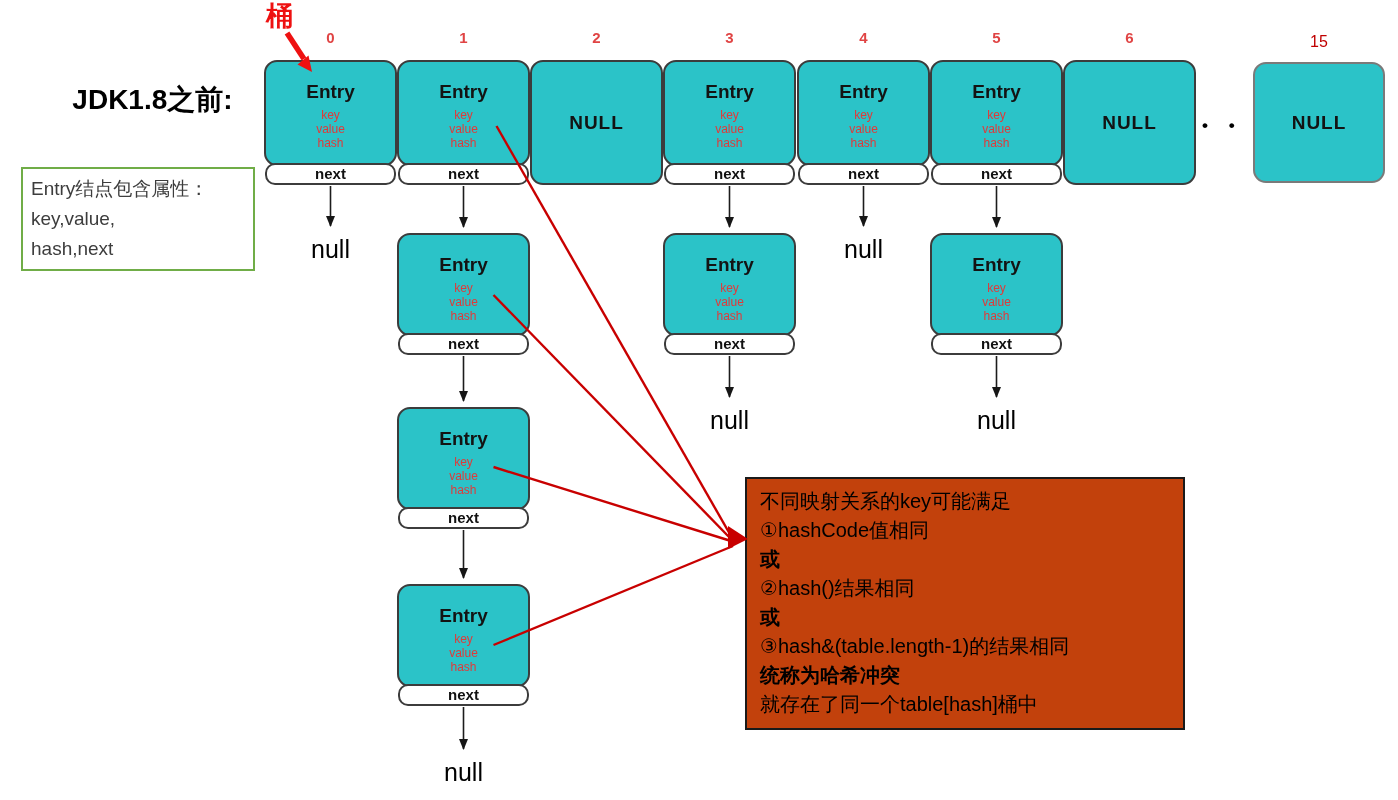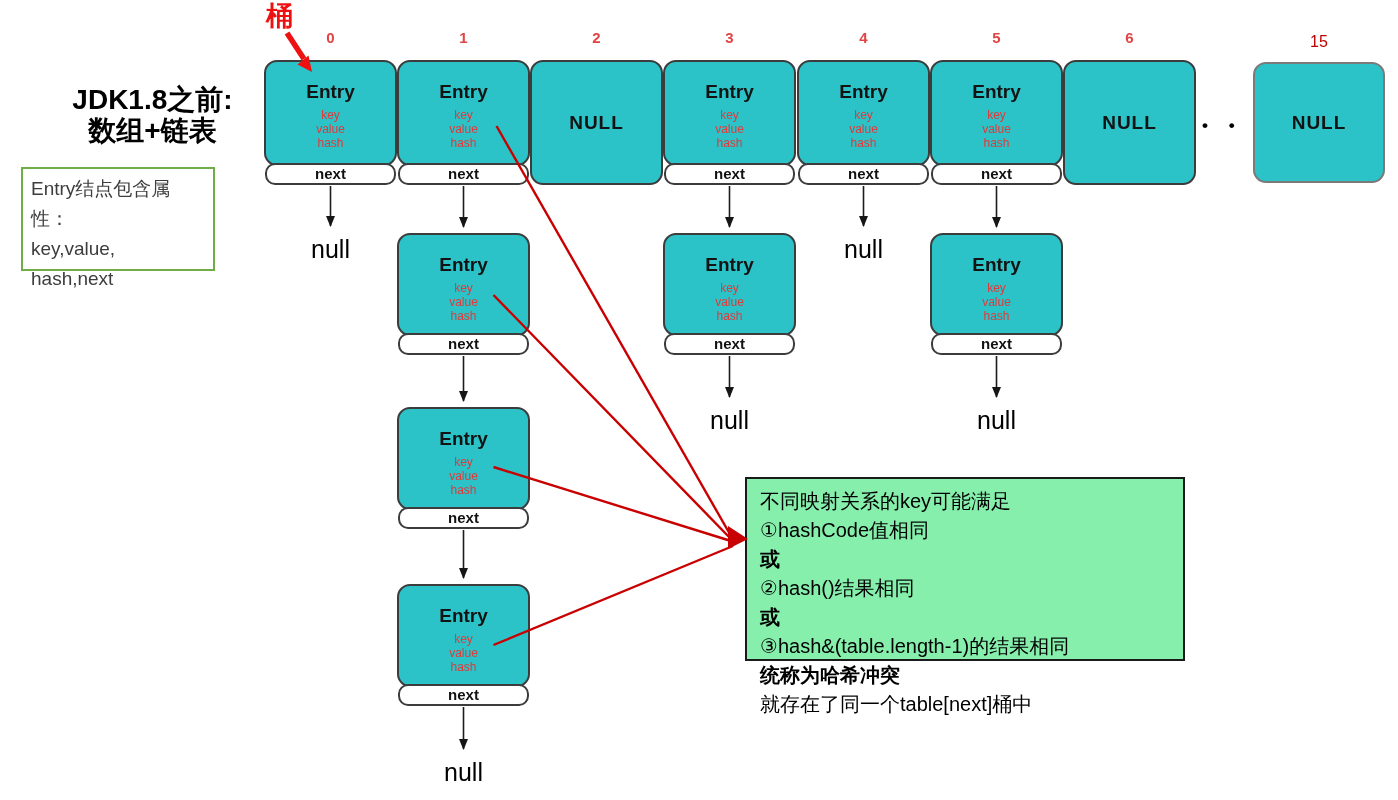--- a/index.html
+++ b/index.html
@@ -6,56 +6,55 @@
   #stage{
     position:relative;width:1398px;height:800px;background:#fff;overflow:hidden;
     font-family:"Liberation Sans","DejaVu Sans",sans-serif;
     --teal:#2BC3C8; --node-border:#3C3C3C; --field-red:#E03A3A; --index-red:#E04444;
     --index15-red:#C00000; --arrow-red:#EE1111; --line-red:#C80000; --green:#70AD47;
   }
   .title{position:absolute;left:35px;top:84px;width:235px;text-align:center;
     font-size:28px;font-weight:bold;color:#000;line-height:31px;}
   .bucket-label{position:absolute;left:266px;top:1px;font-size:27px;line-height:30px;
     font-weight:bold;color:var(--arrow-red);}
-  .legend{position:absolute;left:21px;top:167px;width:194px;height:104px;box-sizing:border-box;
+  .legend{position:absolute;left:21px;top:167px;width:234px;height:104px;box-sizing:border-box;
     border:2px solid var(--green);background:#fff;padding:5px 8px;
     font-size:19px;color:#3D3D3D;line-height:30px;}
   .idx{position:absolute;width:44px;text-align:center;font-size:15px;font-weight:bold;
     color:var(--index-red);}
   .idx15{font-family:Liberation Sans, sans-serif;font-weight:normal;font-size:16px;color:var(--index15-red);}
   .node{position:absolute;}
   .teal{position:absolute;left:0;top:0;width:100%;box-sizing:border-box;background:var(--teal);
     border:2px solid var(--node-border);border-radius:13px;text-align:center;padding-top:20px;}
   .teal.center{display:flex;align-items:center;justify-content:center;padding-top:0;}
   .teal.gray{border-color:#7A7A7A;}
   .entry-name{font-size:19px;font-weight:600;color:#131313;line-height:20px;}
   .fields{margin-top:6px;font-size:12px;line-height:14px;color:var(--field-red);}
   .pill{position:absolute;left:1px;right:1px;bottom:0;height:22px;box-sizing:border-box;
     background:#fff;border:2px solid var(--node-border);border-radius:10px;z-index:2;
     font-size:15px;font-weight:bold;color:#111;text-align:center;line-height:17px;}
   .null-label{font-size:19px;font-weight:600;letter-spacing:1px;color:#131313;}
   .nulltext{position:absolute;width:90px;text-align:center;font-size:25px;color:#000;}
   .dots{position:absolute;left:1202px;top:116px;font-size:17px;font-weight:bold;
     letter-spacing:8px;color:#000;white-space:nowrap;}
-  .note{position:absolute;left:745px;top:477px;width:440px;height:184px;box-sizing:border-box;
-    border:2px solid #1A1A1A;background:#86efac;padding:8px 13px;
+  .note{position:absolute;left:745px;top:477px;width:440px;height:253px;box-sizing:border-box;
+    border:2px solid #1A1A1A;background:#c2410c;padding:8px 13px;
     font-size:20px;line-height:29px;color:#000;z-index:3;}
   .note .b{font-weight:bold;}
   #overlay{position:absolute;left:0;top:0;width:1398px;height:800px;pointer-events:none;z-index:4;}
 </style>
 </head>
 <body>
 
 <div id="stage" style="--teal: #2BC3C8; --node-border: #3C3C3C; --field-red: #E03A3A; --index-red: #E04444; --index15-red: #C00000; --arrow-red: #EE1111; --line-red: #C80000; --green: #70AD47;">
 
   <div class="bucket-label">桶</div>
 
   <div class="title">
     <div>JDK1.8之前:</div>
-    <div>数组+链表</div>
   </div>
 
   <div class="legend" id="legend">
       <div>Entry结点包含属性：</div>
       <div>key,value,</div>
       <div>hash,next</div>
     </div>
 
   <div class="dots">• • •</div>
 
@@ -201,21 +200,21 @@
     </div>
 
   <div class="note" id="note">
       <div class="">不同映射关系的key可能满足</div>
       <div class="">①hashCode值相同</div>
       <div class="b">或</div>
       <div class="">②hash()结果相同</div>
       <div class="b">或</div>
       <div class="">③hash&amp;(table.length-1)的结果相同</div>
       <div class="b">统称为哈希冲突</div>
-      <div class="">就存在了同一个table[next]桶中</div>
+      <div class="">就存在了同一个table[hash]桶中</div>
     </div>
 
   <svg id="overlay" viewBox="0 0 1398 800">
       <defs>
         <marker id="ab" markerWidth="14" markerHeight="12" refX="10" refY="4.5" orient="auto" markerUnits="userSpaceOnUse">
           <path d="M0,0 L11,4.5 L0,9 z" fill="#161616"></path>
         </marker>
       </defs>
       <line x1="330.5" y1="186" x2="330.5" y2="226" stroke="#1C1C1C" stroke-width="1.6" marker-end="url(#ab)"></line>
       <line x1="463.5" y1="186" x2="463.5" y2="227" stroke="#1C1C1C" stroke-width="1.6" marker-end="url(#ab)"></line>

